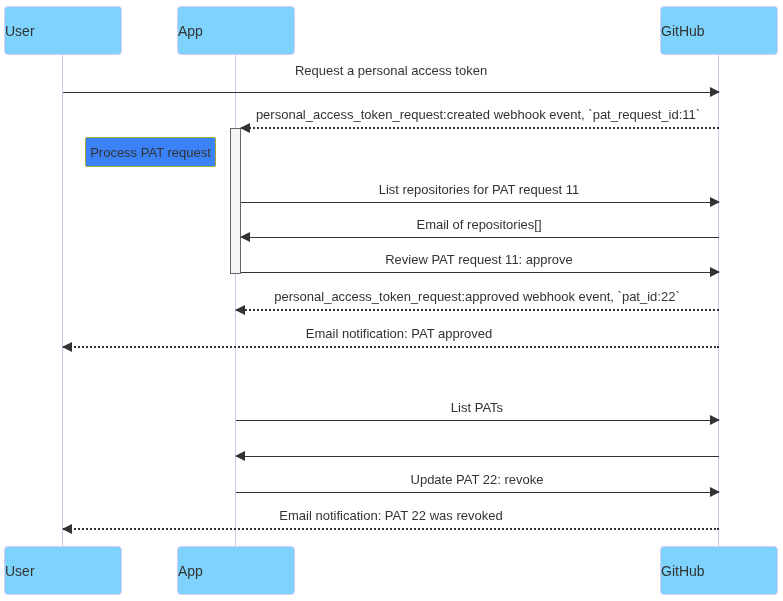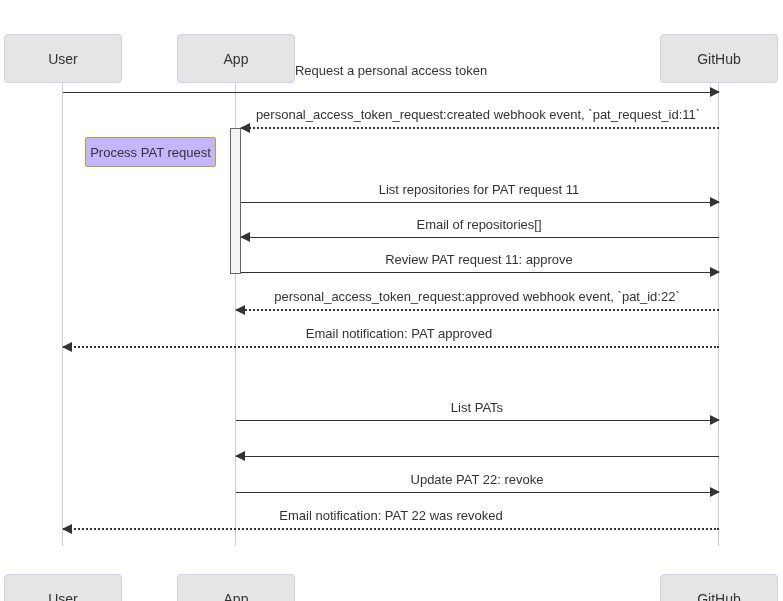--- a/index.html
+++ b/index.html
@@ -16,29 +16,27 @@
     position: absolute;
     top: 54px;
     height: 492px;
     width: 0;
     border-left: 1.5px solid #cfc7e3;
   }
   .actor-box {
     position: absolute;
     width: 116px;
     height: 47px;
-    background: #e5e5e5;
+    background: #7dd3fc;
     border: 1px solid #d8ccf1;
     border-radius: 4px;
     display: flex;
     align-items: center;
-    justify-content: center;
     font-size: 14px;
     color: #333333;
-    margin-top: 28px;
   }
   .activation {
     position: absolute;
     left: 230px;
     top: 128px;
     width: 9px;
     height: 144px;
     background: #f4f4f4;
     border: 1px solid #666666;
   }
@@ -65,21 +63,21 @@
     border-left: 10px solid #333333;
   }
   .arrowhead.left {
     left: -1px; top: -6px;
     border-top: 5px solid transparent;
     border-bottom: 5px solid transparent;
     border-right: 10px solid #333333;
   }
   .note {
     position: absolute;
-    background: #c4b5fd;
+    background: #3b82f6;
     border: 1px solid #aaaa33;
     border-radius: 2px;
     display: flex;
     align-items: center;
     justify-content: center;
     font-size: 13px;
     color: #333333;
   }
 </style>
 </head>

